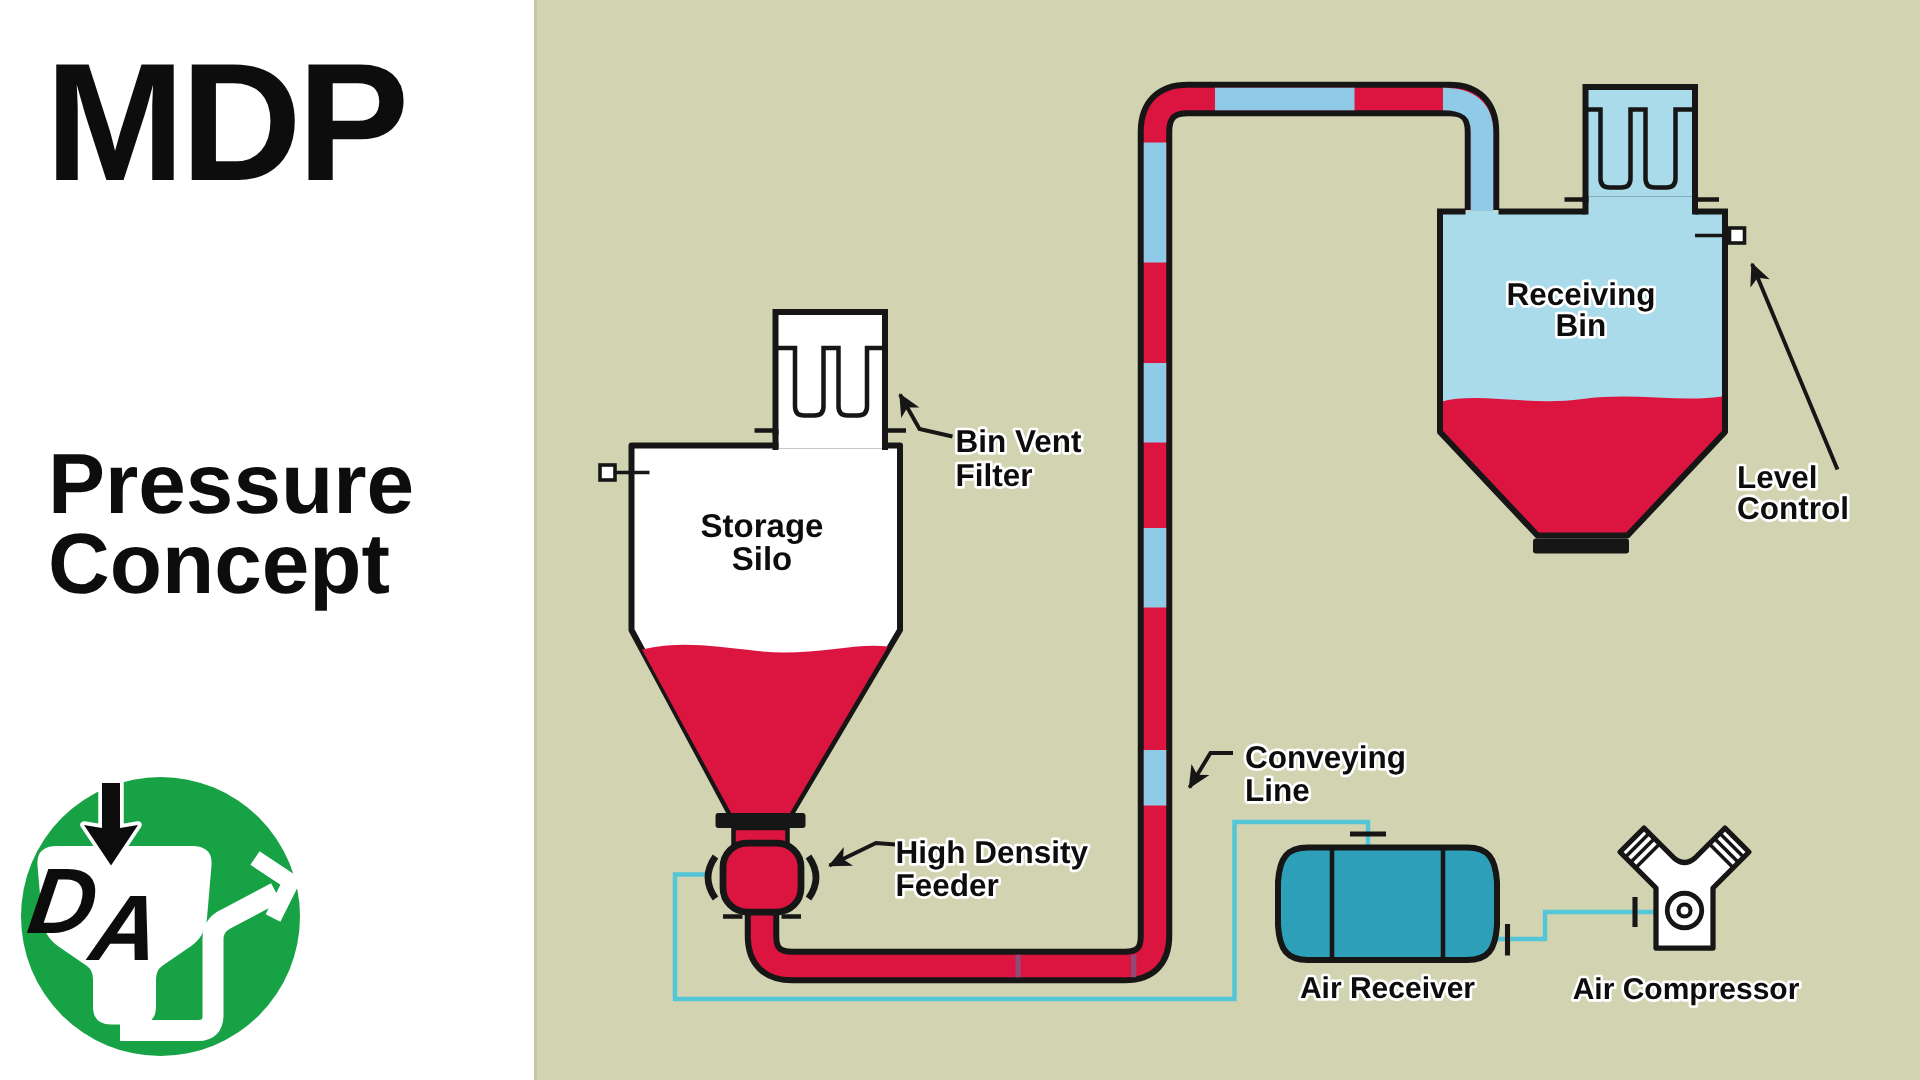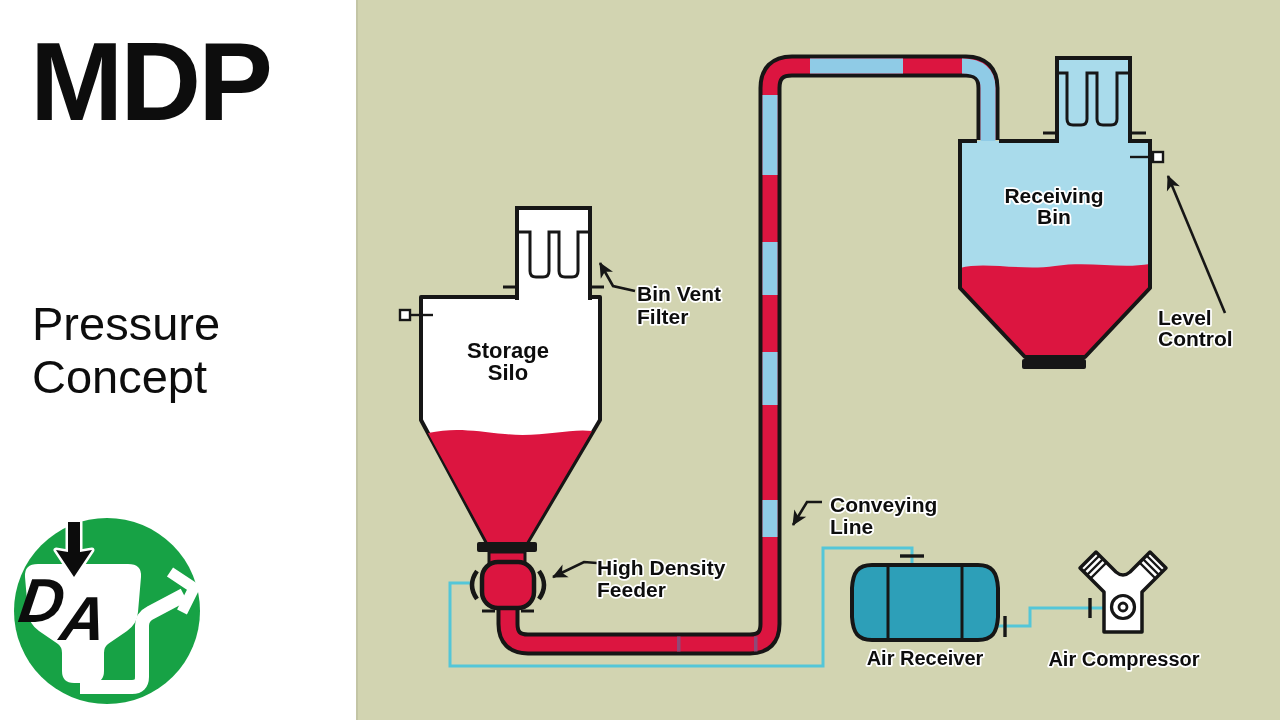--- a/index.html
+++ b/index.html
@@ -15,21 +15,21 @@
     font-family:"Liberation Sans",sans-serif;
   }
   .left-panel{position:absolute;left:0;top:0;width:288px;height:720px;background:var(--panelWhite);}
   .title{
     position:absolute;left:30px;top:30px;
     font-size:112px;line-height:104px;font-weight:bold;letter-spacing:-3px;
     color:var(--textDark);white-space:pre;
   }
   .subtitle{
     position:absolute;left:32px;top:297px;
-    font-size:47px;line-height:53px;font-weight:400;
+    font-size:57px;line-height:53px;font-weight:700;
     color:var(--textDark);
   }
   .logo-svg{position:absolute;left:10px;top:514px;}
   .diagram-svg{position:absolute;left:0;top:0;}
   .dlabel{
     font-family:"Liberation Sans",sans-serif;font-weight:bold;
     fill:var(--textDark);
     paint-order:stroke;stroke:#ffffff;stroke-width:3.5px;stroke-linejoin:round;
   }
   .logo-letter{

